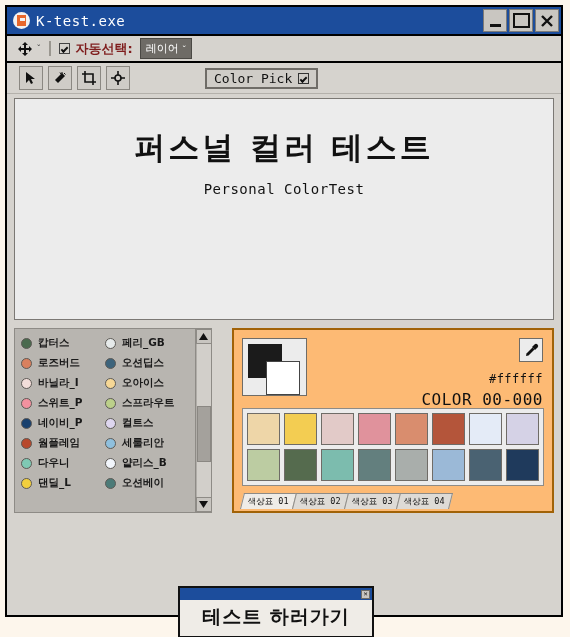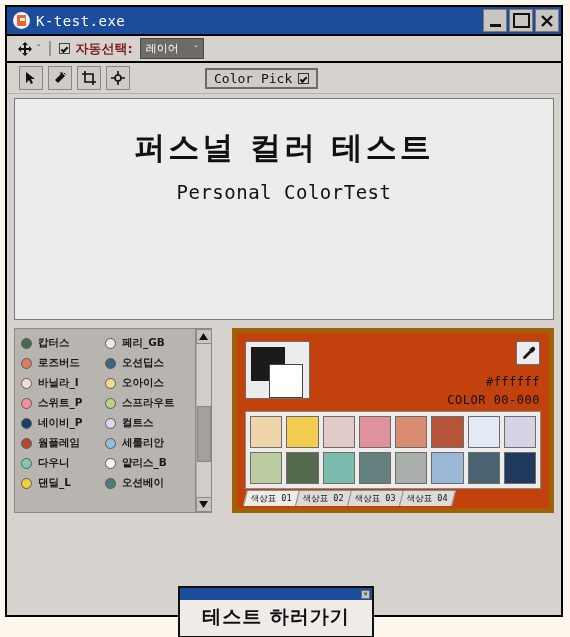--- a/index.html
+++ b/index.html
@@ -27,58 +27,58 @@
 
   
   .optbar{height:27px;border-bottom:2px solid #000;background:#d6d3ce;display:flex;align-items:center;padding-left:10px;box-sizing:border-box;}
   .move-tool{display:flex;align-items:center;gap:3px;}
   .move-tool svg{display:block;}
   .caret{font-size:9px;color:#333;}
   .vsep{width:2px;height:15px;background:#9a9790;margin:0 8px;}
   .chk{width:11px;height:11px;border:1px solid #444;background:#d6d3ce;position:relative;margin-right:5px;box-sizing:border-box;}
   .chk::after{content:"";position:absolute;left:1px;top:3px;width:5px;height:2px;border-left:2px solid #111;border-bottom:2px solid #111;transform:rotate(-45deg);}
   .opt-label{font-family:"DejaVu Sans","Liberation Sans",sans-serif;font-size:13px;font-weight:bold;color:#7f1d1d;text-align:right;}
-  .layer-sel{margin-left:7px;background:#6e6b66;color:#fff;font-family:Liberation Sans, sans-serif;font-size:11px;padding:2px 5px;display:flex;align-items:center;gap:16px;border:1px solid #4a4844;}
+  .layer-sel{margin-left:7px;background:#6e6b66;color:#fff;font-family:Liberation Sans, sans-serif;font-size:11px;padding:2px 5px;display:flex;align-items:center;gap:4px;border:1px solid #4a4844;}
   .layer-sel .caret{color:#fff;}
 
   
   .toolrow{height:30px;background:#d6d3ce;display:flex;align-items:center;padding:0 0 0 12px;gap:5px;border-bottom:1px solid #b4b1ab;}
   .tool{width:24px;height:24px;background:#cfccc7;border:1px solid #8b8882;display:flex;align-items:center;justify-content:center;box-sizing:border-box;}
   .colorpick{margin-left:70px;background:#cfccc7;border:2px solid #6f6c67;padding:1px 7px;display:flex;align-items:center;gap:6px;}
   .colorpick span{font-size:13px;color:#111;}
   .cp-chk{width:11px;height:11px;border:1px solid #333;background:#cfccc7;position:relative;box-sizing:border-box;}
   .cp-chk::after{content:"";position:absolute;left:1px;top:3px;width:5px;height:2px;border-left:2px solid #111;border-bottom:2px solid #111;transform:rotate(-45deg);}
 
   
   .canvaswrap{margin:4px 7px 0 7px;height:222px;background:#ececec;border:1px solid #7b7874;box-sizing:border-box;
     display:flex;flex-direction:column;align-items:center;justify-content:flex-start;padding-top:28px;}
   .c-title{font-family:"DejaVu Sans","Liberation Sans",sans-serif;font-weight:bold;font-size:31px;letter-spacing:3px;color:#111;}
-  .c-sub{font-size:19px;letter-spacing:.5px;color:#111;margin-top:12px;}
+  .c-sub{font-size:14px;letter-spacing:.5px;color:#111;margin-top:12px;}
   .c-sub2{font-family:"DejaVu Sans","Liberation Sans",sans-serif;font-weight:bold;font-size:20px;letter-spacing:1px;color:#111;margin-top:26px;}
 
   
   .panels{display:flex;gap:20px;margin:8px 7px 0 7px;}
   .list-panel{width:198px;height:185px;background:#b8b5b0;border:1px solid #8e8b86;box-sizing:border-box;position:relative;display:flex;}
   .list-cols{flex:1 1 auto;display:flex;padding:7px 0 0 6px;}
   .lcol{display:flex;flex-direction:column;gap:6px;width:84px;}
   .litem{display:flex;align-items:center;gap:6px;}
   .dot{width:11px;height:11px;border-radius:50%;border:1px solid #5d5a56;flex:0 0 auto;box-sizing:border-box;}
   .lname{font-family:"DejaVu Sans","Liberation Sans",sans-serif;font-size:10.5px;font-weight:bold;color:#1a1a1a;white-space:nowrap;}
   .sbar{width:16px;background:#b0ada8;border-left:1px solid #8e8b86;display:flex;flex-direction:column;align-items:center;box-sizing:border-box;}
   .sb-arrow{width:16px;height:15px;background:#c8c5c0;border:1px solid #8e8b86;display:flex;align-items:center;justify-content:center;box-sizing:border-box;}
   .sb-track{flex:1 1 auto;width:14px;background:#d2cfca;position:relative;}
   .sb-thumb{position:absolute;left:0;top:62px;width:14px;height:56px;background:#a4a19c;border:1px solid #8a8782;box-sizing:border-box;}
 
-  .color-panel{flex:1 1 auto;height:185px;background:#c2410c;border:5px solid #a16207;box-sizing:border-box;padding:8px;position:relative;}
+  .color-panel{flex:1 1 auto;height:185px;background:#fdba74;border:2px solid #a16207;box-sizing:border-box;padding:8px;position:relative;}
   .fgbg{width:65px;height:58px;background:#ececec;border:1px solid #6f6c67;position:relative;box-sizing:border-box;}
   .fg{position:absolute;left:5px;top:5px;width:34px;height:34px;background:#1b1b1b;}
   .bg{position:absolute;left:23px;top:22px;width:34px;height:34px;background:#fff;border:1px solid #444;box-sizing:border-box;}
   .eyedrop{position:absolute;right:9px;top:8px;width:24px;height:24px;background:#ececec;border:1px solid #6f6c67;display:flex;align-items:center;justify-content:center;box-sizing:border-box;}
   .hexrow{position:absolute;right:9px;top:42px;text-align:right;font-size:12px;color:#111;letter-spacing:.5px;}
-  .colorid{position:absolute;right:9px;top:60px;text-align:right;font-size:12px;color:#111;letter-spacing:.5px;}
+  .colorid{position:absolute;right:9px;top:60px;text-align:right;font-size:16px;color:#111;letter-spacing:.5px;}
 
   .palette{position:absolute;left:8px;right:8px;top:78px;background:#ececec;border:1px solid #8e8b86;padding:4px;box-sizing:border-box;}
   .prow{display:flex;gap:4px;}
   .prow+.prow{margin-top:4px;}
   .pcell{flex:1 1 0;height:32px;border:1px solid #6f6c67;box-sizing:border-box;}
 
   .tabs{position:absolute;left:8px;bottom:2px;display:flex;}
   .tab{background:#dedbd6;border:1px solid #8e8b86;border-bottom:none;font-size:8.5px;padding:2px 5px 1px 5px;color:#111;
        transform:skewX(-14deg);margin-right:-1px;}
   .tab span{display:block;transform:skewX(14deg);white-space:nowrap;}

